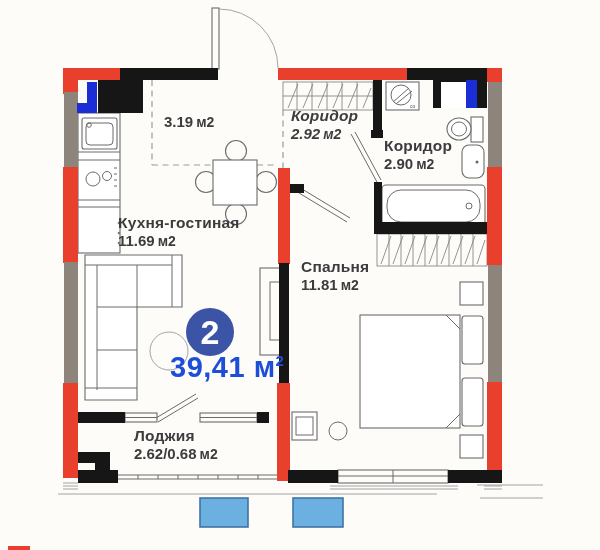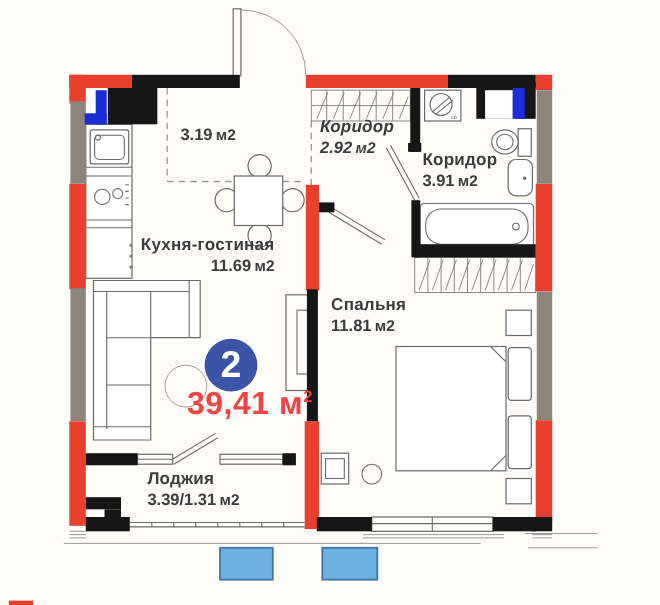--- a/index.html
+++ b/index.html
@@ -19,21 +19,21 @@
   .hatch{stroke:#7a7a7a;stroke-width:0.8;fill:none;}
   .tiny{font-size:5px;fill:#555;font-family:"Liberation Sans",sans-serif;}
   
   .room-label{position:absolute;color:#3c3c3e;line-height:18px;white-space:nowrap;}
   .rname{font-size:15.5px;font-weight:600;letter-spacing:.2px;}
   .rarea{font-size:15px;font-weight:600;margin-top:0px;}
   .rarea .unit{font-size:14px;margin-left:3px;}
   .badge{position:absolute;left:186px;top:308px;width:48px;height:48px;border-radius:50%;
          background:#3b54a6;color:#ffffff;display:flex;align-items:center;justify-content:center;
          font-size:34px;font-weight:700;}
-  .total{position:absolute;left:170px;top:351px;font-size:29px;font-weight:700;color:#ef4444;
+  .total{position:absolute;left:170px;top:351px;font-size:29px;font-weight:700;color:#1d4ed8;
          letter-spacing:.5px;white-space:nowrap;}
   .total sup{font-size:15px;}
 </style>
 </head>
 <body>
 
 <div class="stage">
 <svg width="600" height="550" viewBox="0 0 600 550">
 
   <g>
@@ -208,32 +208,32 @@
 
   <div class="room-label" style="left:164px;top:113px;">
     <div class="rarea"><span>3.19</span><span class="unit">м2</span></div>
   </div>
   <div class="room-label" style="left:291px;top:107px;font-style:italic;">
     <div class="rname">Коридор</div>
     <div class="rarea"><span>2.92</span><span class="unit">м2</span></div>
   </div>
   <div class="room-label" style="left:384px;top:137px;">
     <div class="rname">Коридор</div>
-    <div class="rarea"><span>3.91</span><span class="unit">м2</span></div>
-  </div>
-  <div class="room-label" style="left:128px;top:214px;text-align:right;">
+    <div class="rarea"><span>2.90</span><span class="unit">м2</span></div>
+  </div>
+  <div class="room-label" style="left:118px;top:214px;">
     <div class="rname">Кухня-гостиная</div>
     <div class="rarea"><span>11.69</span><span class="unit">м2</span></div>
   </div>
-  <div class="room-label" style="left:301px;top:269px;">
+  <div class="room-label" style="left:301px;top:258px;">
     <div class="rname">Спальня</div>
     <div class="rarea"><span>11.81</span><span class="unit">м2</span></div>
   </div>
   <div class="room-label" style="left:134px;top:427px;">
     <div class="rname">Лоджия</div>
-    <div class="rarea"><span>3.39/1.31</span><span class="unit">м2</span></div>
+    <div class="rarea"><span>2.62/0.68</span><span class="unit">м2</span></div>
   </div>
 
   <div class="badge">
     <span>2</span>
   </div>
   <div class="total"><span>39,41</span>&nbsp;<span>м</span><sup>2</sup></div>
 </div>
 
 </body></html>

